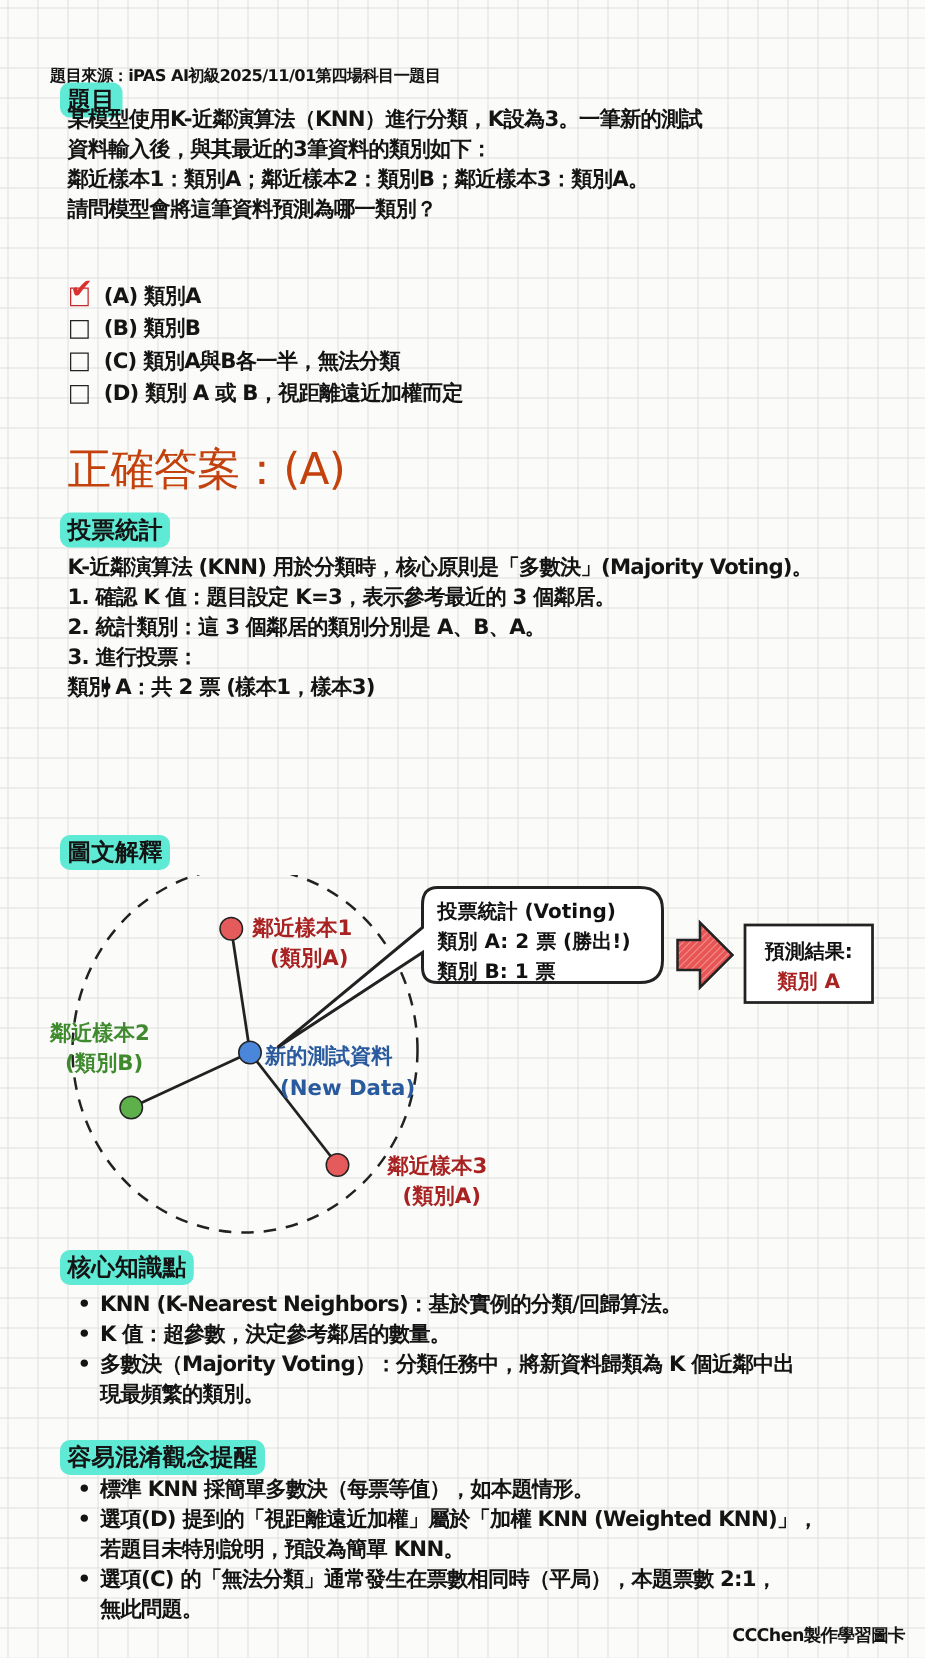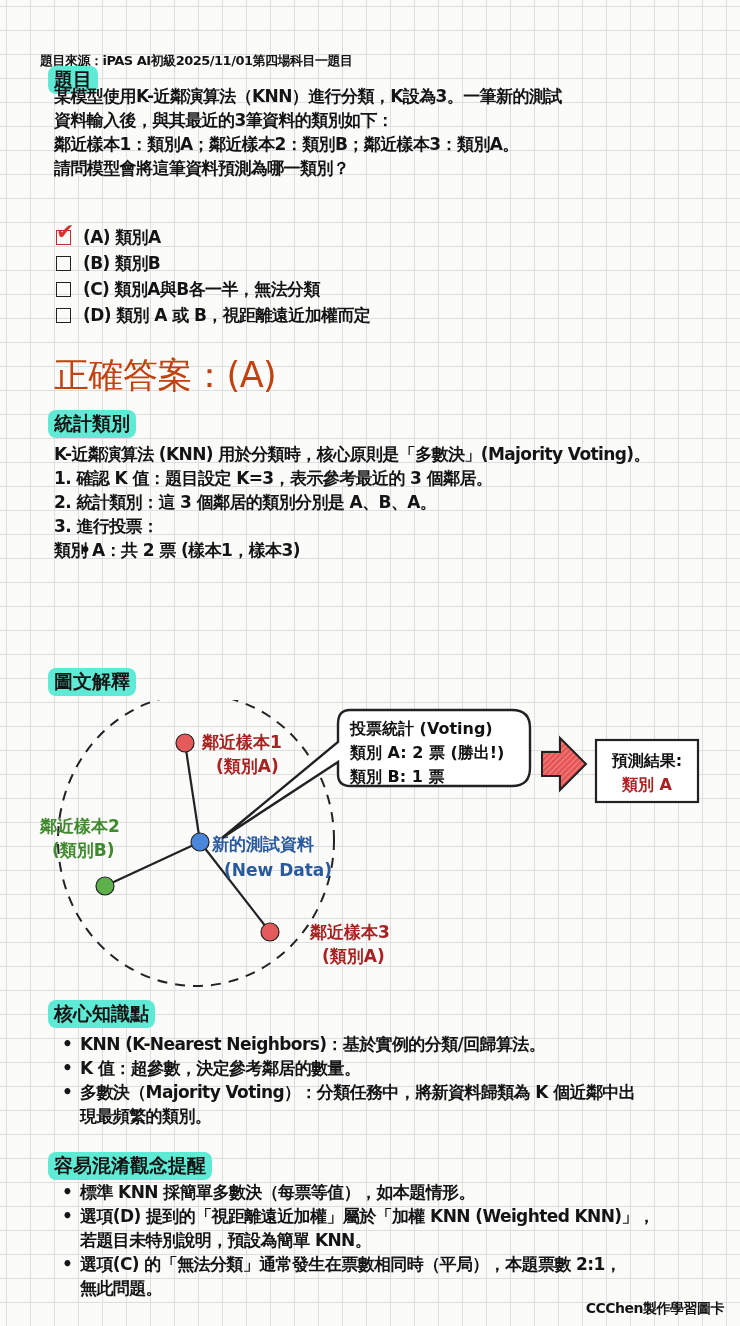--- a/index.html
+++ b/index.html
@@ -64,21 +64,21 @@
     <span>(C) 類別A與B各一半，無法分類</span>
   </div>
   <div class="opt">
     <span class="box"></span>
     <span>(D) 類別 A 或 B，視距離遠近加權而定</span>
   </div>
 </div>
 
 <div class="abs answer">正確答案：(A)</div>
 
-<div class="tag" style="top:410px;">統計類別</div>
+<div class="tag" style="top:410px;">投票統計</div>
 <div class="para" style="top:442px;">
   <div>K-近鄰演算法 (KNN) 用於分類時，核心原則是「多數決」(Majority Voting)。</div>
   <div>1. 確認 K 值：題目設定 K=3，表示參考最近的 3 個鄰居。</div>
   <div>2. 統計類別：這 3 個鄰居的類別分別是 A、B、A。</div>
   <div>3. 進行投票：</div>
   <div class="sub">類別 A：共 2 票 (樣本1，樣本3)</div>
 </div>
 
 <div class="tag" style="top:668px;">圖文解釋</div>
 <svg class="abs" style="left:0; top:700px;" width="740" height="290" viewBox="0 0 740 290">

